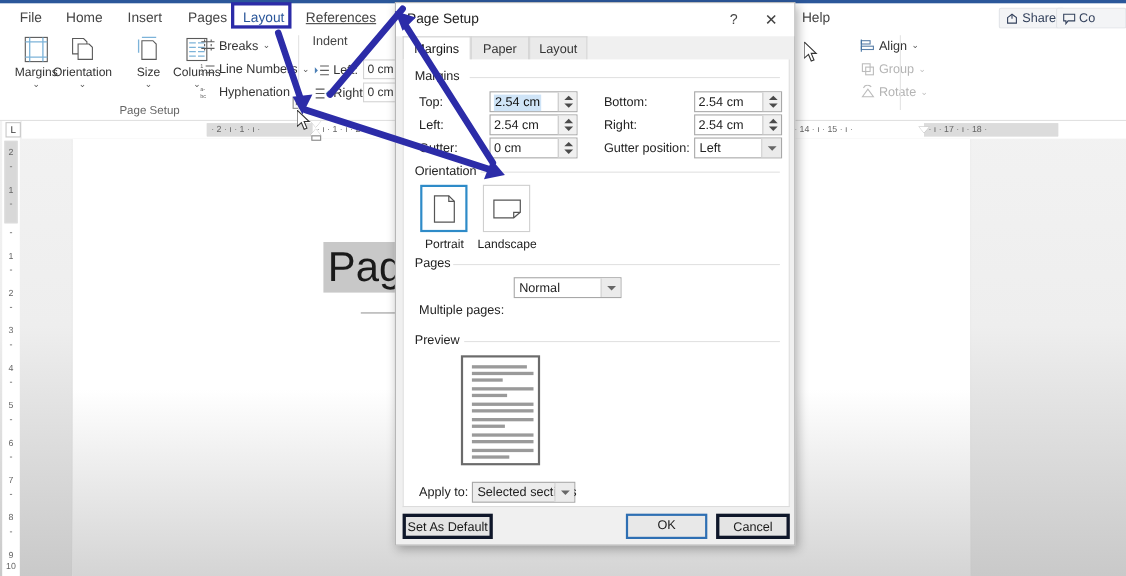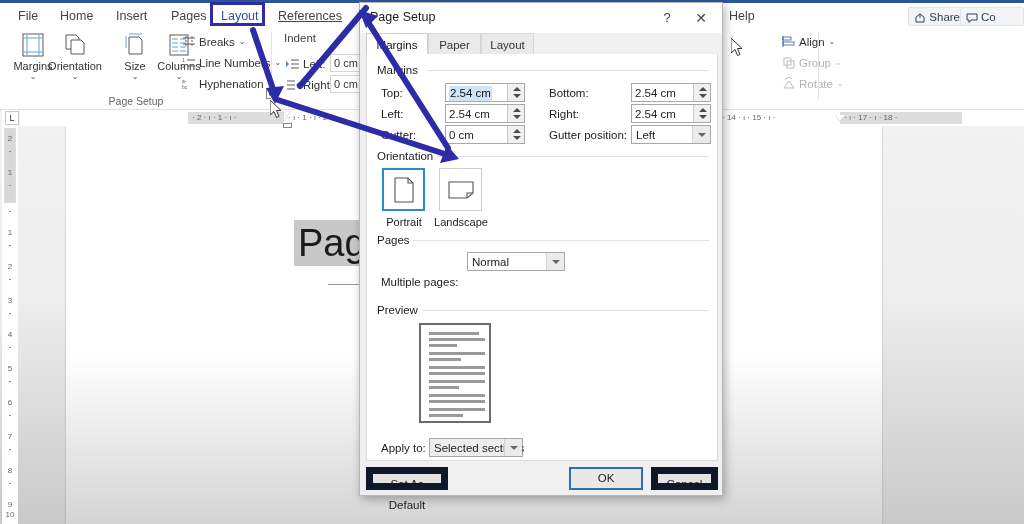--- a/index.html
+++ b/index.html
@@ -255,21 +255,21 @@
   }
 
   .preview-page {
     position: absolute; background: #fff; border: 2px solid #6b6b6b;
   }
   .pv-line { position: absolute; height: 3px; background: #9a9a9a; }
 
   .btn {
     position: absolute; height: 23px; line-height: 21px; text-align: center;
     font-size: 11.5px; color: #1a1a1a; background: #e4e4e4;
-    border: 7px solid #0f172a;
+    border: 3px solid #0f172a;
   }
   .btn.primary { border: 2px solid #2e6fb3; background: #e8e8e8; line-height: 19px; }
 
   
   .anno-rect {
     position: absolute; border: 3px solid #2c2ca8; background: transparent;
   }
   .anno-svg { position: absolute; left: 0; top: 0; width: 1024px; height: 524px; pointer-events: none; }
 
   .cursor { position: absolute; width: 14px; height: 20px; }

